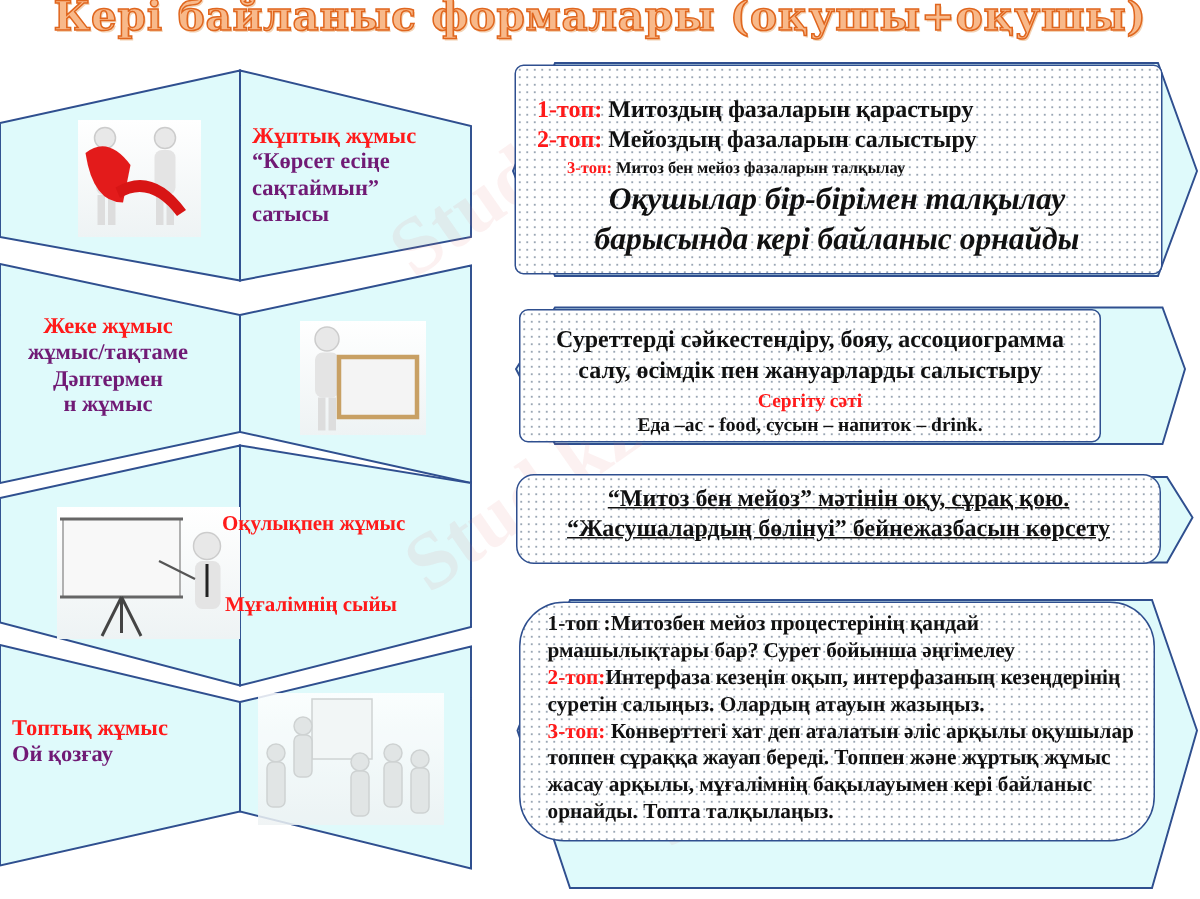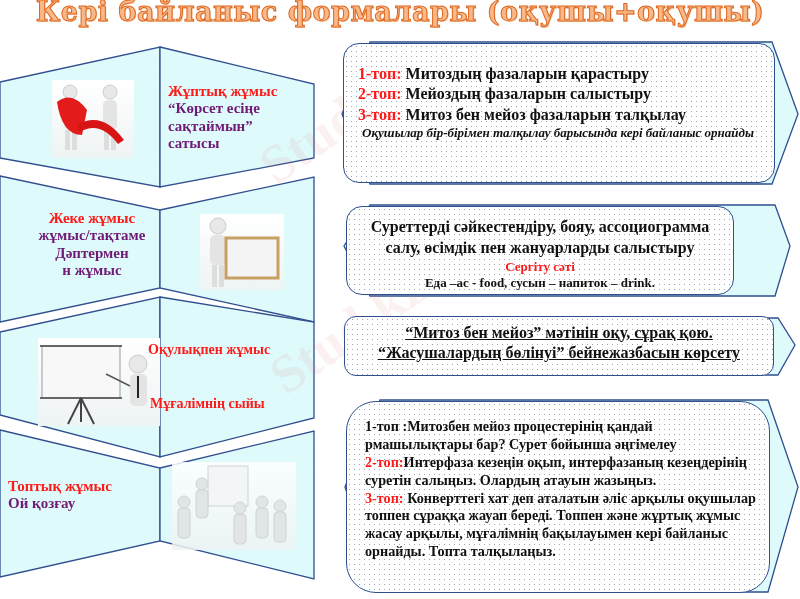--- a/index.html
+++ b/index.html
@@ -21,21 +21,21 @@
     position: absolute; font-family: "Liberation Serif", serif; font-size: 54px;
     font-weight: bold; color: rgba(230, 120, 120, 0.10); transform: rotate(-35deg);
     z-index: 2; pointer-events: none; white-space: nowrap;
   }
   .lbl { position: absolute; z-index: 4; font-weight: bold; line-height: 1.15; }
   .red { color: #ff1a1a; }
   .navy { color: #701a75; }
   .pic { position: absolute; z-index: 3; background: linear-gradient(#ffffff, #eef3f4); }
   .box {
     position: absolute; z-index: 4; box-sizing: border-box;
-    border: 1.5px solid #2f4f8f; border-radius: 16px;
+    border: 1.5px solid #2f4f8f; border-radius: 6px;
     background-color: #ffffff;
     background-image: radial-gradient(#9aa6b4 0.7px, transparent 0.9px);
     background-size: 5px 5px;
     color: #111; font-weight: bold; font-size: 15.5px; line-height: 1.28;
   }
   .center { text-align: center; }
   .it { font-style: italic; }
 </style>
 </head>
 <body>
@@ -88,27 +88,27 @@
   <div class="navy">сақтаймын”</div>
   <div class="navy">сатысы</div>
 </div>
 <div class="box" style="left:343px; top:43px; width:432px; height:140px; padding:20px 10px 0 14px;">
   <div style="font-size:16px;">
     <span class="red">1-топ:</span><span> Митоздың фазаларын қарастыру</span>
   </div>
   <div style="font-size:16px;">
     <span class="red">2-топ:</span><span> Мейоздың фазаларын салыстыру</span>
   </div>
-  <div style="font-size:16px;">
+  <div style="font-size:11px;margin-left:20px;">
     <span class="red">3-топ:</span><span>  Митоз бен мейоз фазаларын талқылау</span>
   </div>
-  <div class="it center" style="font-size:13px; padding-right:6px;">Оқушылар бір-бірімен талқылау барысында кері байланыс орнайды</div>
+  <div class="it center" style="font-size:21px; padding-right:6px;">Оқушылар бір-бірімен талқылау барысында кері байланыс орнайды</div>
 </div>
 
-<div class="lbl center" style="left:22px; top:210px; width:140px; font-size:15px;">
+<div class="lbl center" style="left:2px; top:210px; width:140px; font-size:15px;">
   <div class="red">Жеке жұмыс</div>
   <div class="navy">жұмыс/тақтаме</div>
   <div class="navy">Дәптермен</div>
   <div class="navy">н жұмыс</div>
 </div>
 <div class="pic" style="left:200px; top:214px; width:84px; height:76px;">
   <svg width="84" height="76" viewBox="0 0 84 76">
     <circle cx="18" cy="12" r="8" fill="#e8e8e8" stroke="#ccc"></circle>
     <rect x="10" y="21" width="16" height="30" rx="5" fill="#e4e4e4"></rect>
     <rect x="12" y="51" width="5" height="22" fill="#ddd"></rect>
@@ -157,21 +157,21 @@
         <rect x="6" y="46" width="12" height="30" rx="4"></rect>
       <circle cx="68" cy="46" r="6"></circle>
         <rect x="62" y="52" width="12" height="30" rx="4"></rect>
       <circle cx="90" cy="40" r="6"></circle>
         <rect x="84" y="46" width="12" height="30" rx="4"></rect>
       <circle cx="108" cy="44" r="6"></circle>
         <rect x="102" y="50" width="12" height="30" rx="4"></rect>
     </g>
   </svg>
 </div>
-<div class="box" style="left:346px; top:401px; width:424px; height:192px; padding:16px 10px 0 18px; border-radius:30px; font-size:14.2px; line-height:1.26;">
+<div class="box" style="left:346px; top:401px; width:424px; height:160px; padding:6px 10px 0 18px; border-radius:30px; font-size:14.2px; line-height:1.26;">
   <div>
     <span>1-топ :</span><span>Митозбен мейоз процестерінің қандай рмашылықтары бар? Сурет бойынша әңгімелеу</span>
   </div>
   <div>
     <span class="red">2-топ:</span><span>Интерфаза кезеңін оқып, интерфазаның кезеңдерінің суретін салыңыз. Олардың атауын жазыңыз.</span>
   </div>
   <div>
     <span class="red">3-топ:</span><span> Конверттегі хат деп аталатын әліс арқылы оқушылар топпен сұраққа жауап береді. Топпен және жұртық жұмыс жасау арқылы, мұғалімнің бақылауымен кері байланыс орнайды. Топта талқылаңыз.</span>
   </div>
 </div>

